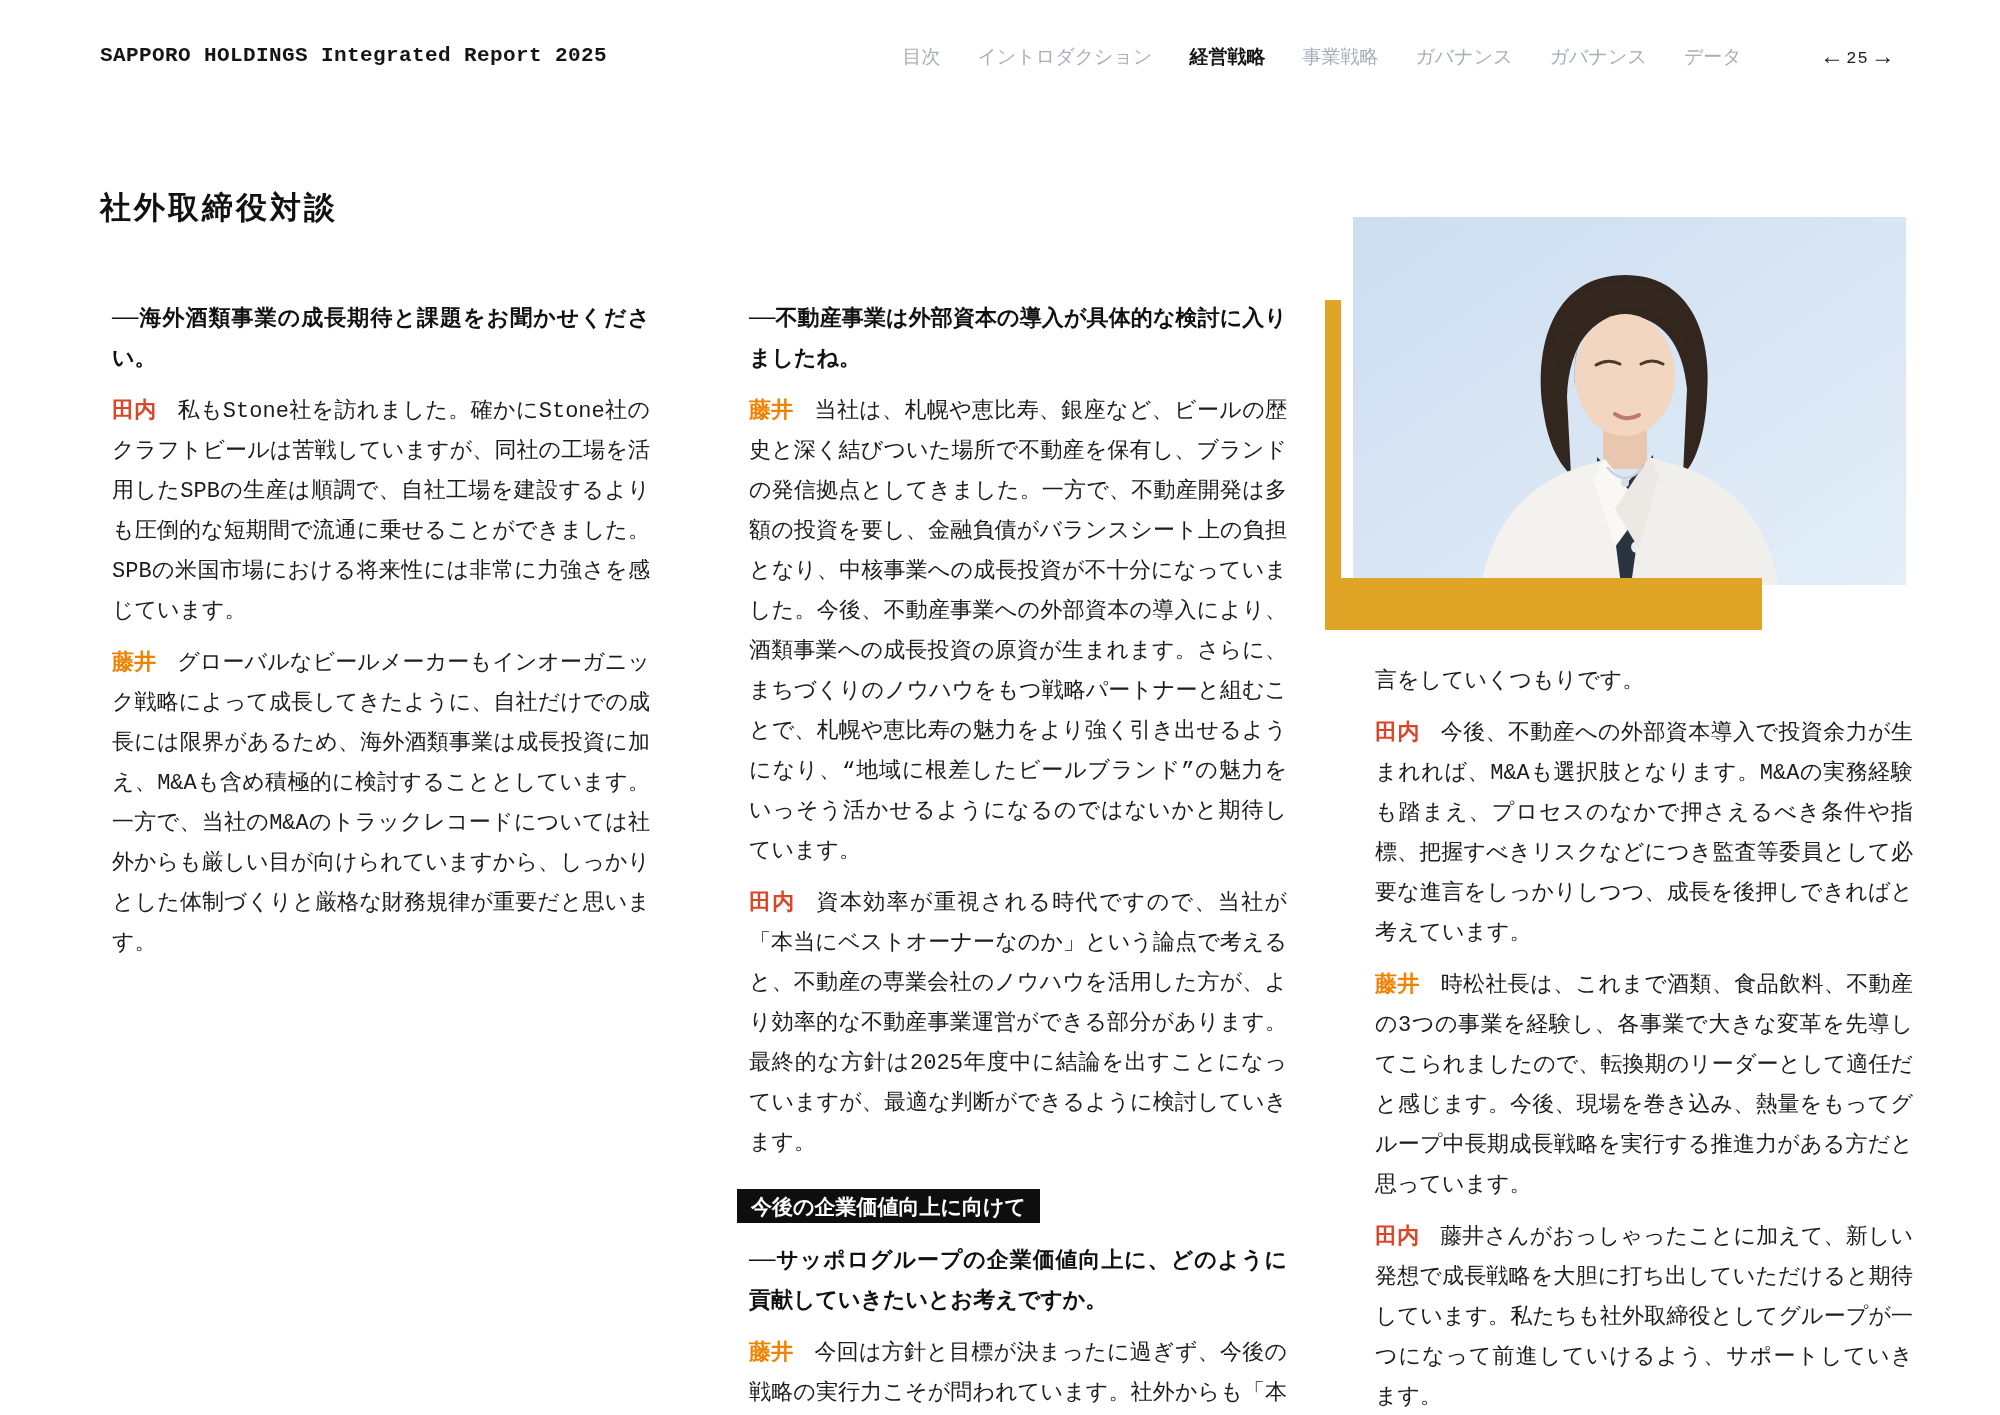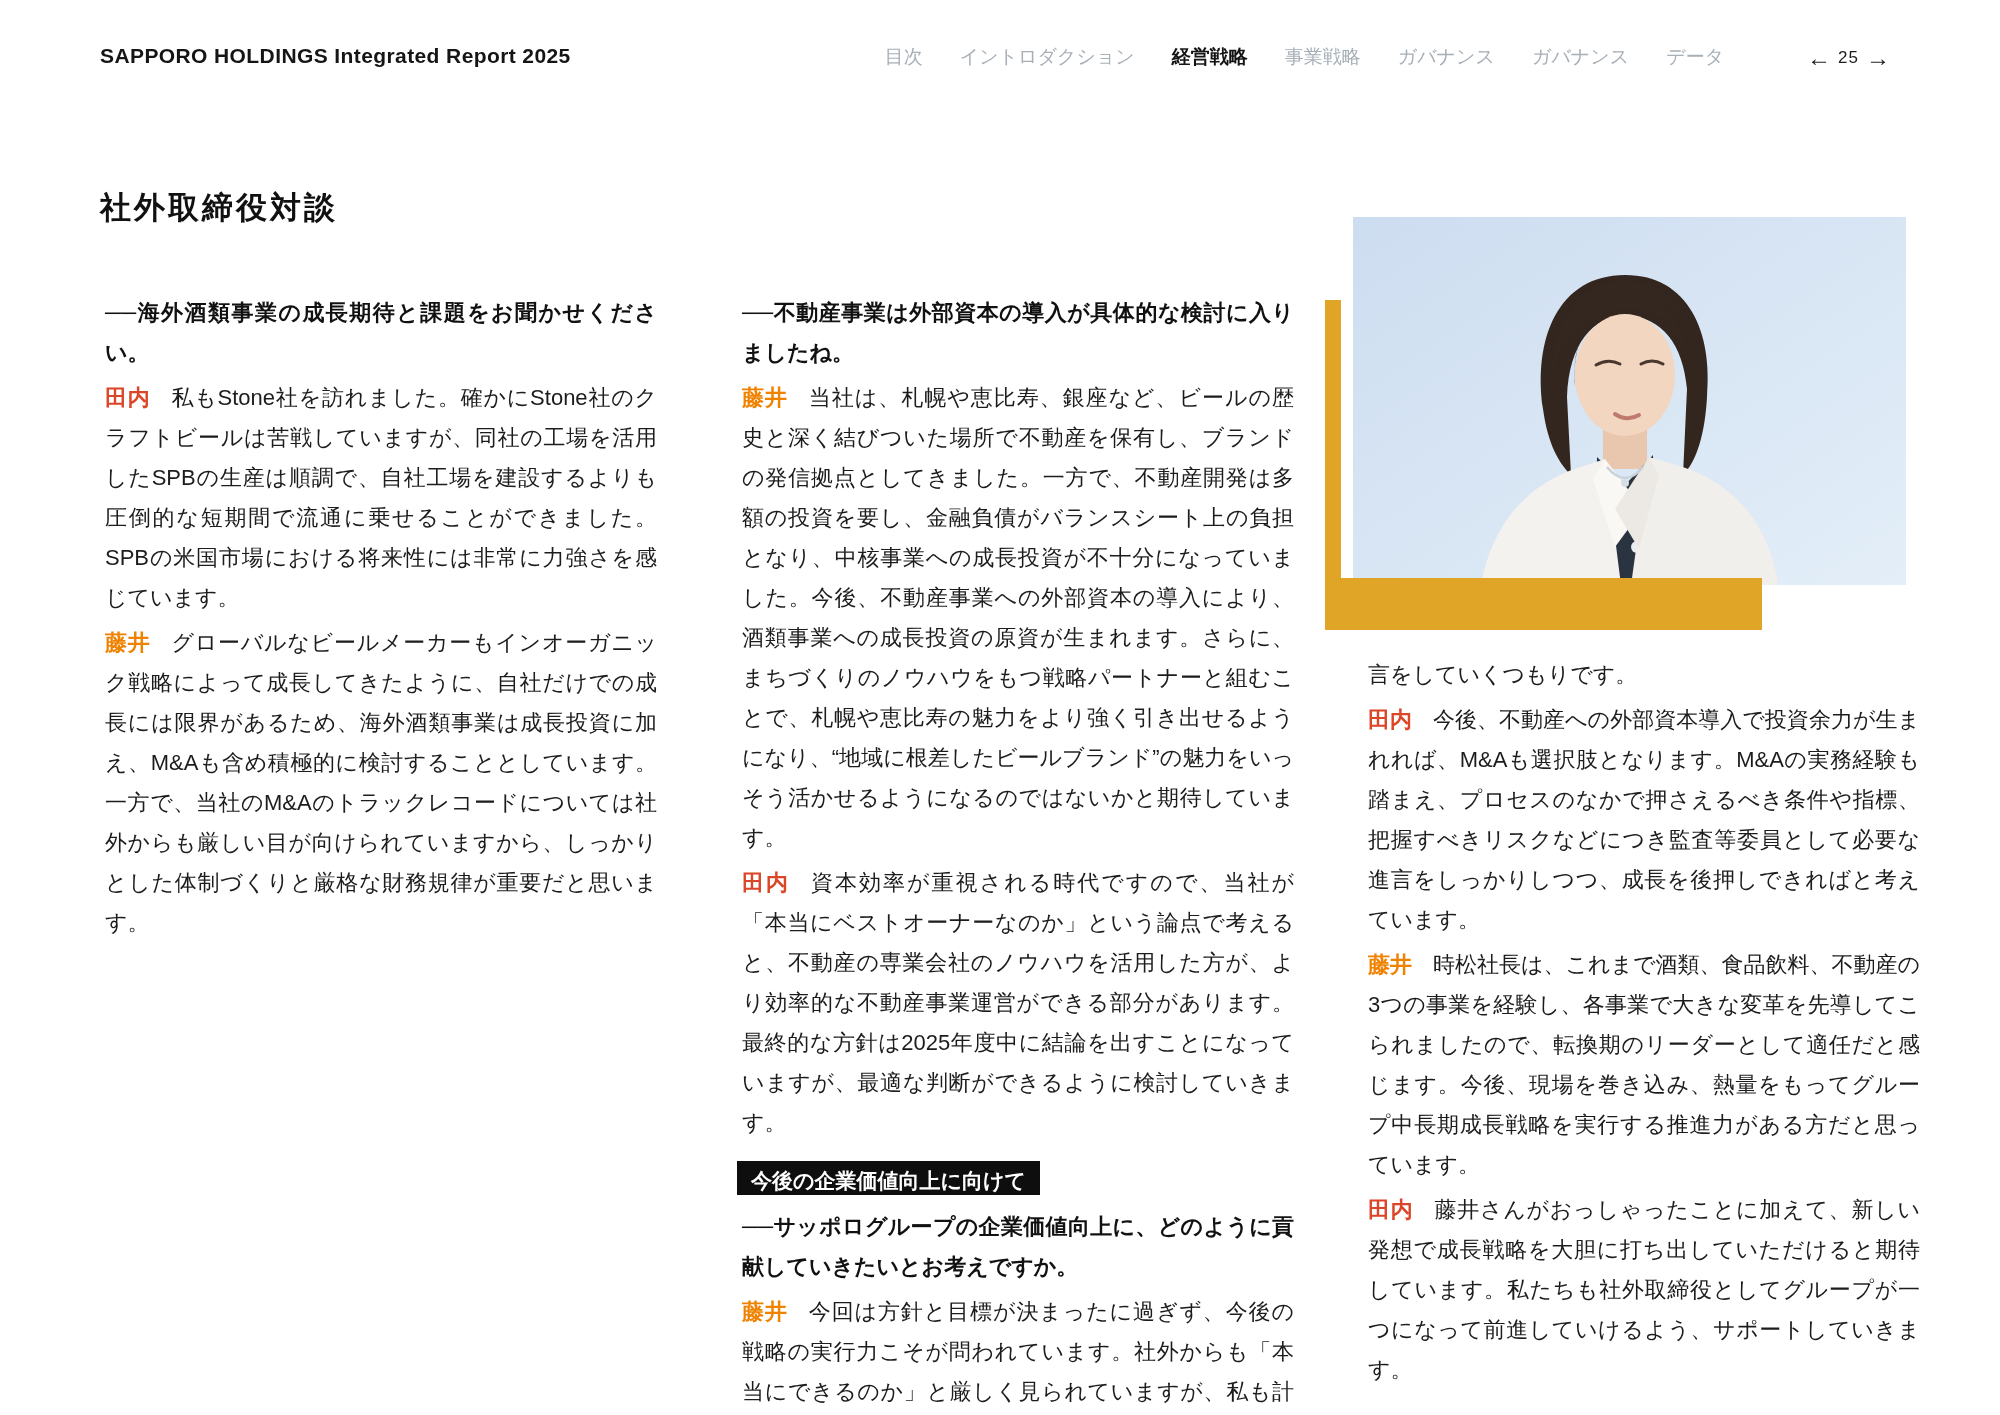--- a/index.html
+++ b/index.html
@@ -1,17 +1,17 @@
 <!DOCTYPE html>
 <html lang="ja"><head>
 <meta charset="utf-8">
 <style>
   html,body{margin:0;padding:0;background:#ffffff;}
   .page{position:relative;width:1978px;height:1415px;background:#fff;overflow:hidden;
-        font-family:Liberation Sans, sans-serif;color:#1c1c1c;}
+        font-family:Liberation Mono, monospace;color:#1c1c1c;}
 
   
   .brand{position:absolute;left:100px;top:44px;font-size:21px;font-weight:700;
          letter-spacing:0.4px;color:#151515;white-space:nowrap;}
   .topnav{position:absolute;right:88px;top:44px;display:flex;align-items:flex-end;gap:37px;}
   .nav-item{font-size:19px;color:#a7afb7;white-space:nowrap;cursor:pointer;}
   .nav-item.active{color:#141414;font-weight:700;}
   .pager{display:flex;align-items:center;gap:7px;margin-left:46px;color:#1c1c1c;}
   .pager .arrow{font-size:24px;line-height:1;cursor:pointer;}
   .pager .num{font-size:17px;letter-spacing:1px;}
@@ -19,21 +19,21 @@
   
   .page-title{position:absolute;left:100px;top:166px;font-size:31px;font-weight:700;
               letter-spacing:3px;color:#111;}
 
   
   .col{position:absolute;width:562px;font-size:22px;line-height:40px;
        text-align:justify;text-justify:inter-character;color:#1c1c1c;}
   #col1{left:100px;top:288px;}
   #col2{left:737px;top:288px;}
   #col3{left:1363px;top:650px;}
-  .col p{margin:5px;}
+  .col p{margin:12px;}
   .q{font-weight:700;color:#111;}
   .speaker{font-weight:700;margin-right:0.95em;}
   .tag{display:inline-block;color:#fff;font-weight:700;font-size:21px;line-height:1;
        padding:9px 14px 4px;margin:13px 0 7px;}
 
   
   .bar-v{position:absolute;left:1325px;top:300px;width:16px;height:330px;z-index:2;}
   .bar-h{position:absolute;left:1325px;top:578px;width:437px;height:52px;z-index:2;}
   .photo{position:absolute;left:1353px;top:217px;width:553px;height:368px;z-index:1;}
   .photo svg{display:block;width:100%;height:100%;}

